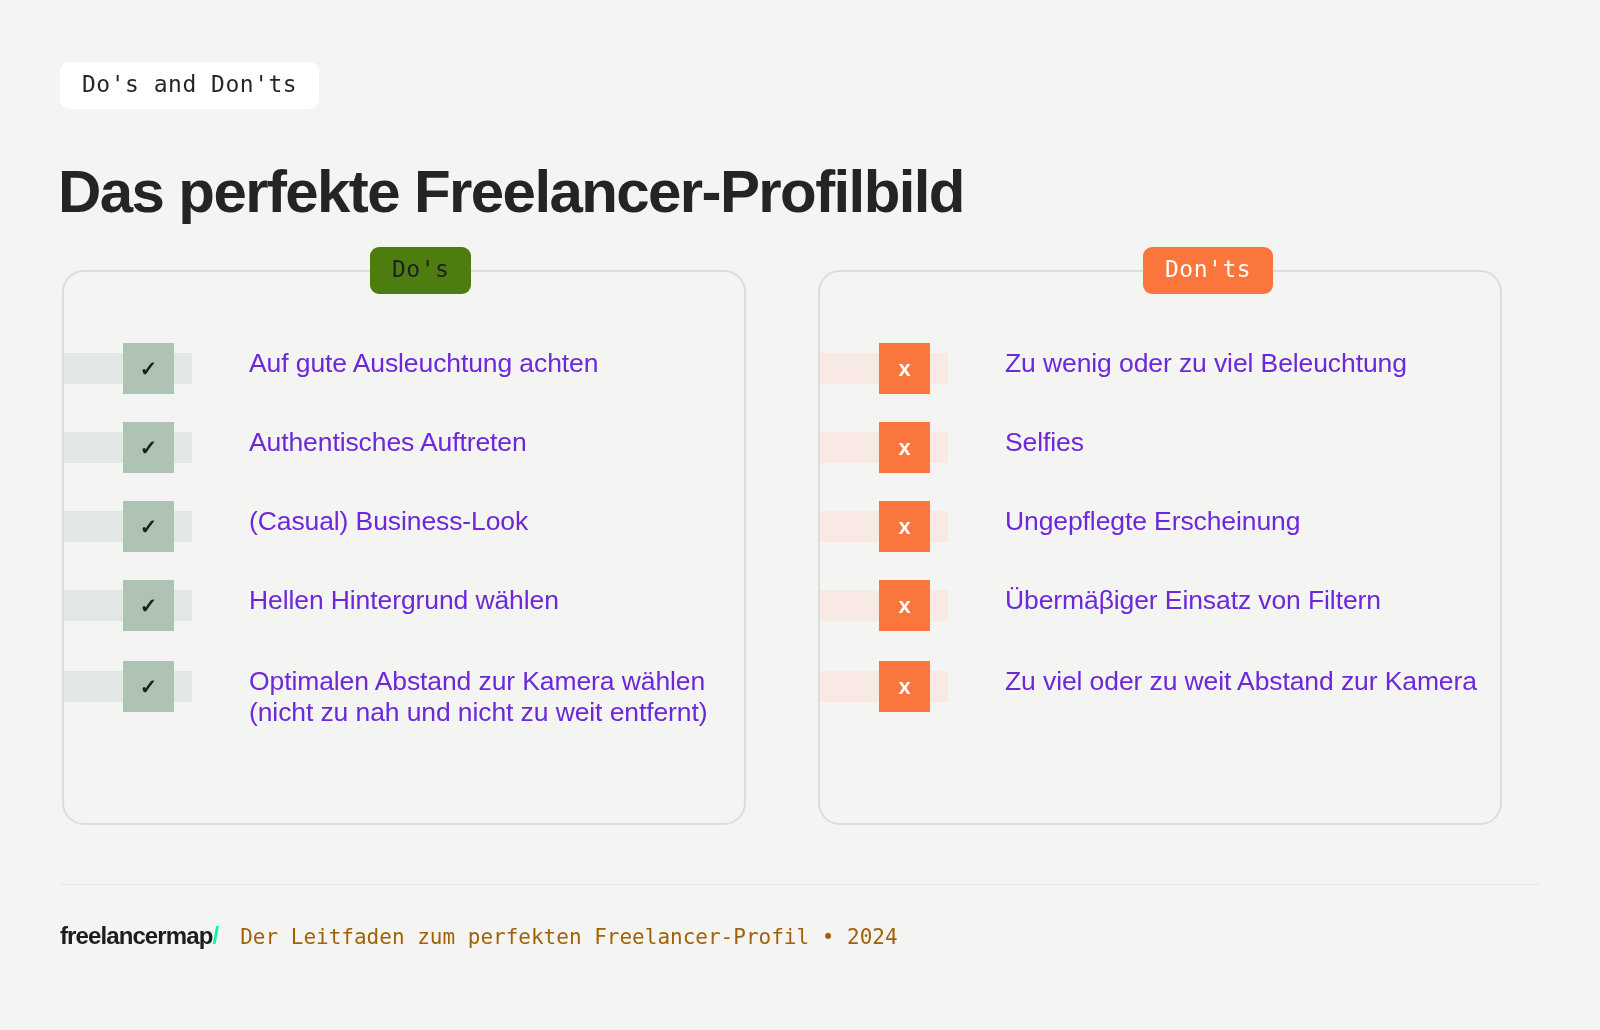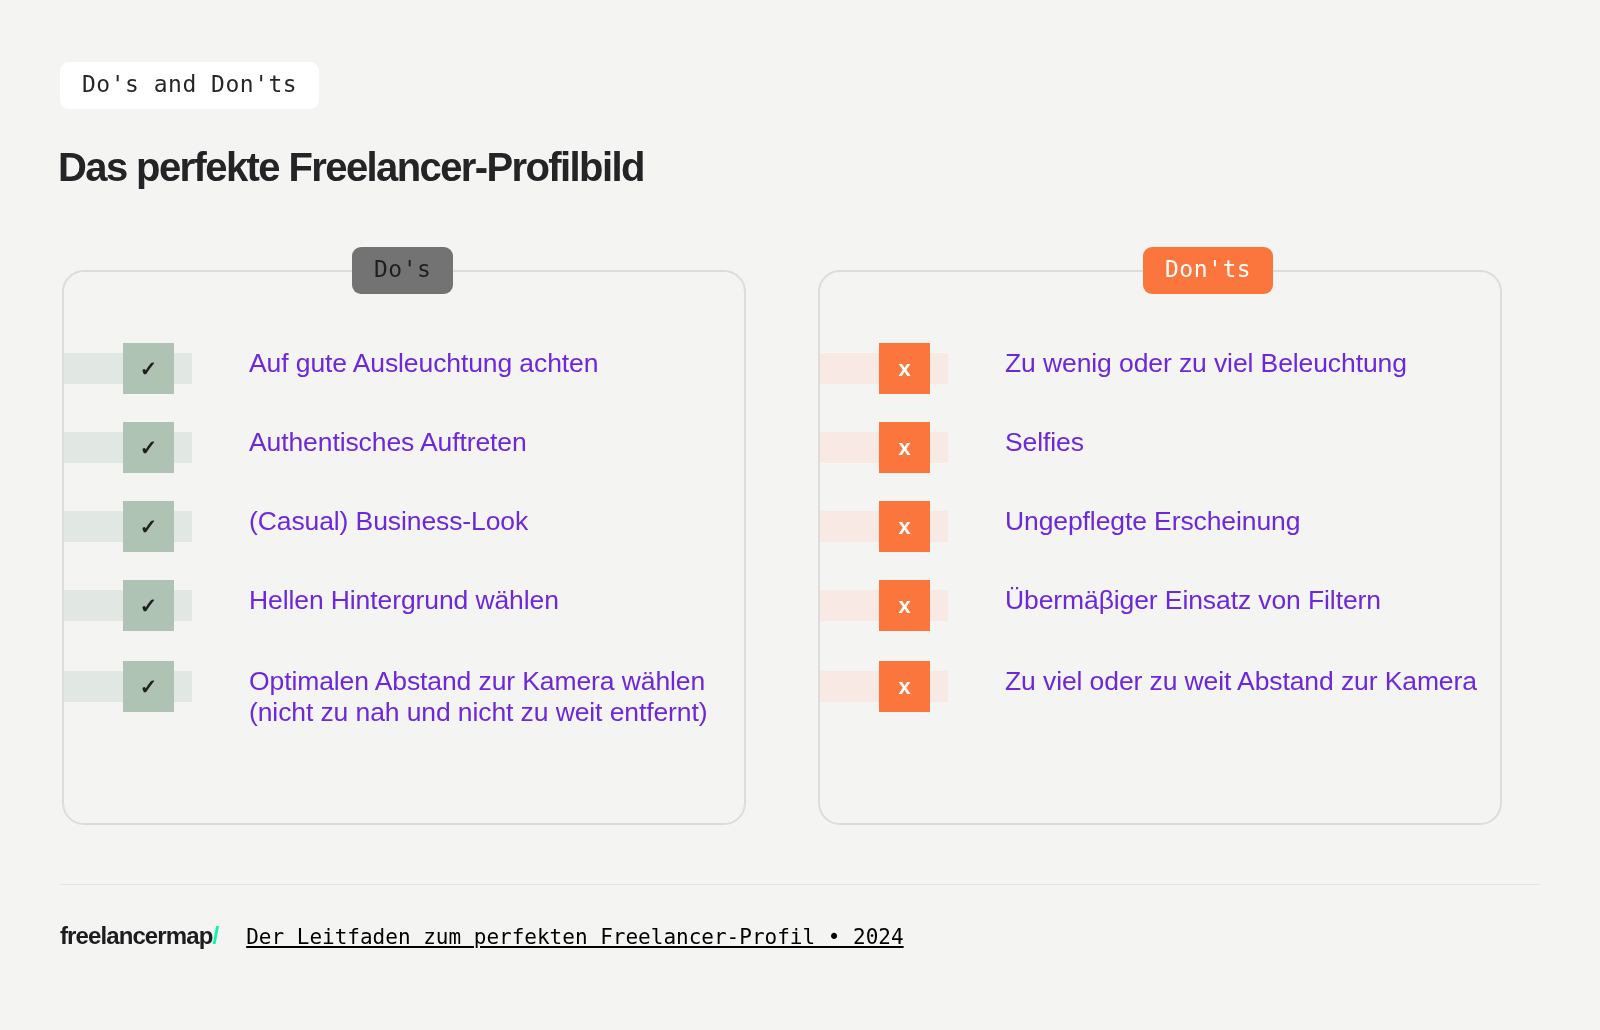--- a/index.html
+++ b/index.html
@@ -35,21 +35,21 @@
     font-size: 23px;
     letter-spacing: 0.5px;
     color: #26262a;
     line-height: 1;
   }
 
   .page-title {
     position: absolute;
     left: 58px;
     top: 118px;
-    font-size: 40px;
+    font-size: 60px;
     font-weight: 700;
     letter-spacing: -1.6px;
     color: #242427;
     line-height: 1.12;
     white-space: nowrap;
   }
 
   
   .card {
     position: absolute;
@@ -69,22 +69,22 @@
     top: 247px;
     border-radius: 9px;
     padding: 11px 22px 13px 22px;
     font-family: "DejaVu Sans Mono", "Liberation Mono", monospace;
     font-size: 23px;
     letter-spacing: 0.5px;
     line-height: 1;
     z-index: 4;
   }
   .badge-dos {
-    left: 352px;
-    background: #737373;
+    left: 370px;
+    background: #4d7c0f;
     color: #1f1f22;
     text-align: right;
   }
   .badge-donts {
     left: 1095px;
     background: #fb763c;
     color: #ffffff;
     margin-left: 48px;
   }
 
@@ -158,40 +158,39 @@
     height: 1px;
     background: #e6e6e5;
   }
 
   .footer {
     position: absolute;
     left: 60px;
     top: 922px;
     display: flex;
     align-items: baseline;
-    gap: 28px;
+    gap: 22px;
   }
   .footer-logo {
     font-size: 24px;
     font-weight: 700;
     letter-spacing: -0.9px;
     color: #1d1d20;
     white-space: nowrap;
   }
   .footer-logo .slash {
     color: #0cf6a8;
     font-weight: 700;
   }
   .footer-text {
     font-family: "DejaVu Sans Mono", "Liberation Mono", monospace;
     font-size: 21px;
     letter-spacing: 0px;
-    color: #000000;
+    color: #a16207;
     white-space: nowrap;
-    text-decoration: underline;
   }
 </style>
 </head>
 <body>
 
 <div class="page">
 
   <div class="eyebrow-badge">Do's and Don'ts</div>
 
   <h1 class="page-title">Das perfekte Freelancer-Profilbild</h1>

